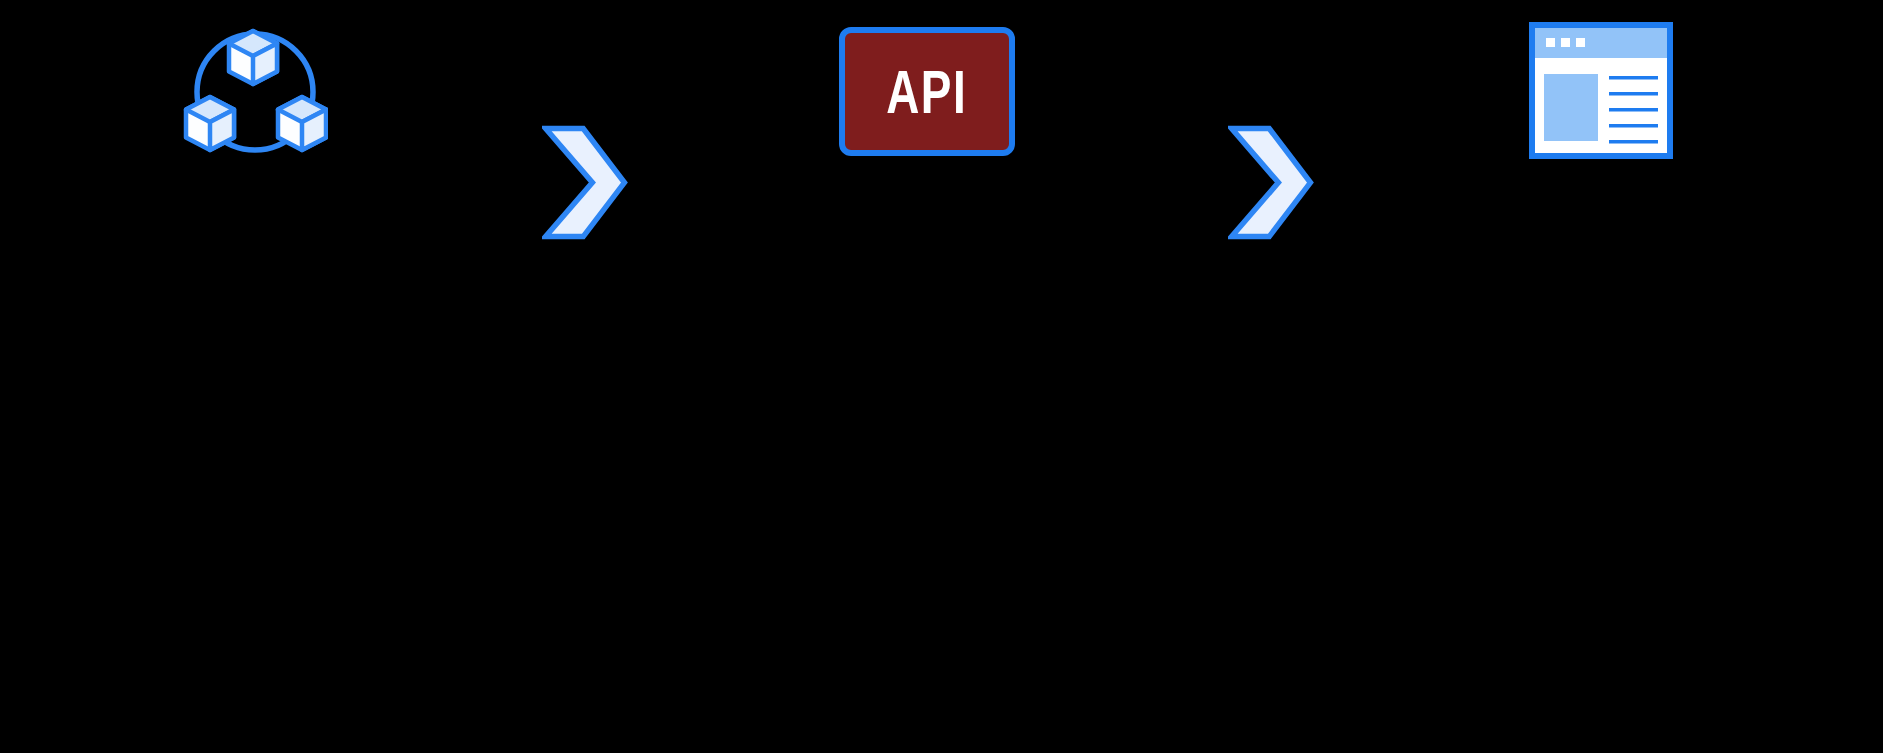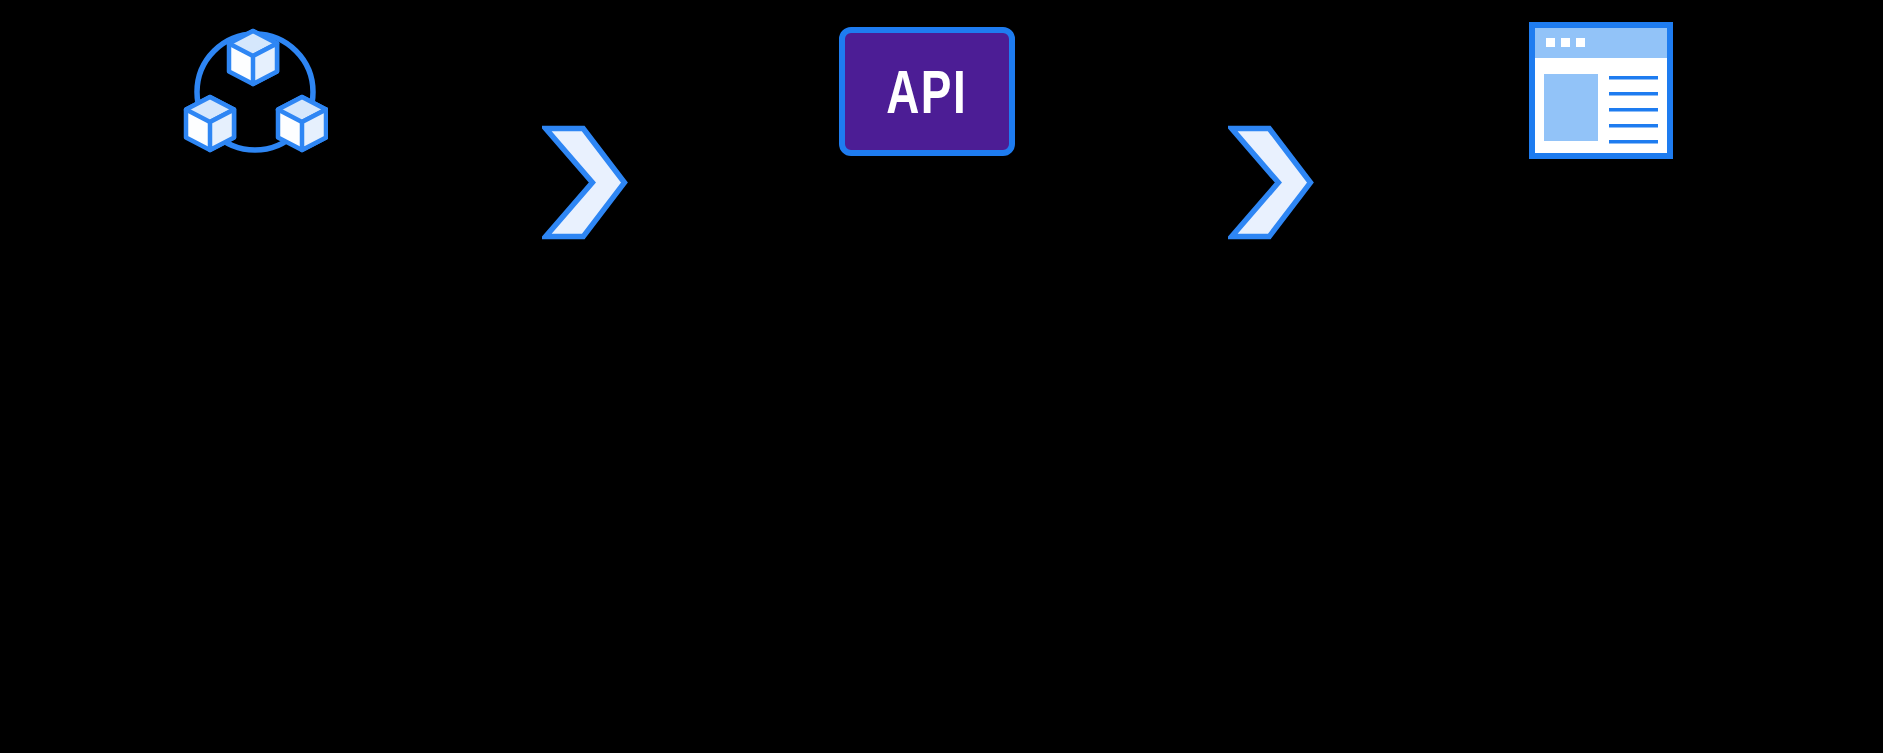--- a/index.html
+++ b/index.html
@@ -22,21 +22,21 @@
     display: block;
   }
   .node-blockchain { left: 182px; top: 26px; width: 146px; height: 136px; }
   .arrow-1         { left: 542px; top: 123px; width: 87px;  height: 120px; }
   .arrow-2         { left: 1228px; top: 123px; width: 87px; height: 120px; }
   .node-browser    { left: 1529px; top: 22px; width: 144px; height: 137px; }
 
   .api-box {
     left: 839px; top: 27px; width: 176px; height: 129px;
     box-sizing: border-box;
-    background: #4c1d95;
+    background: #7f1d1d;
     border: 6px solid #1E7CF0;
     border-radius: 12px;
     display: flex;
     align-items: center;
     justify-content: center;
   }
   .api-label {
     color: #FFFFFF;
     font-size: 62px;
     font-weight: bold;

